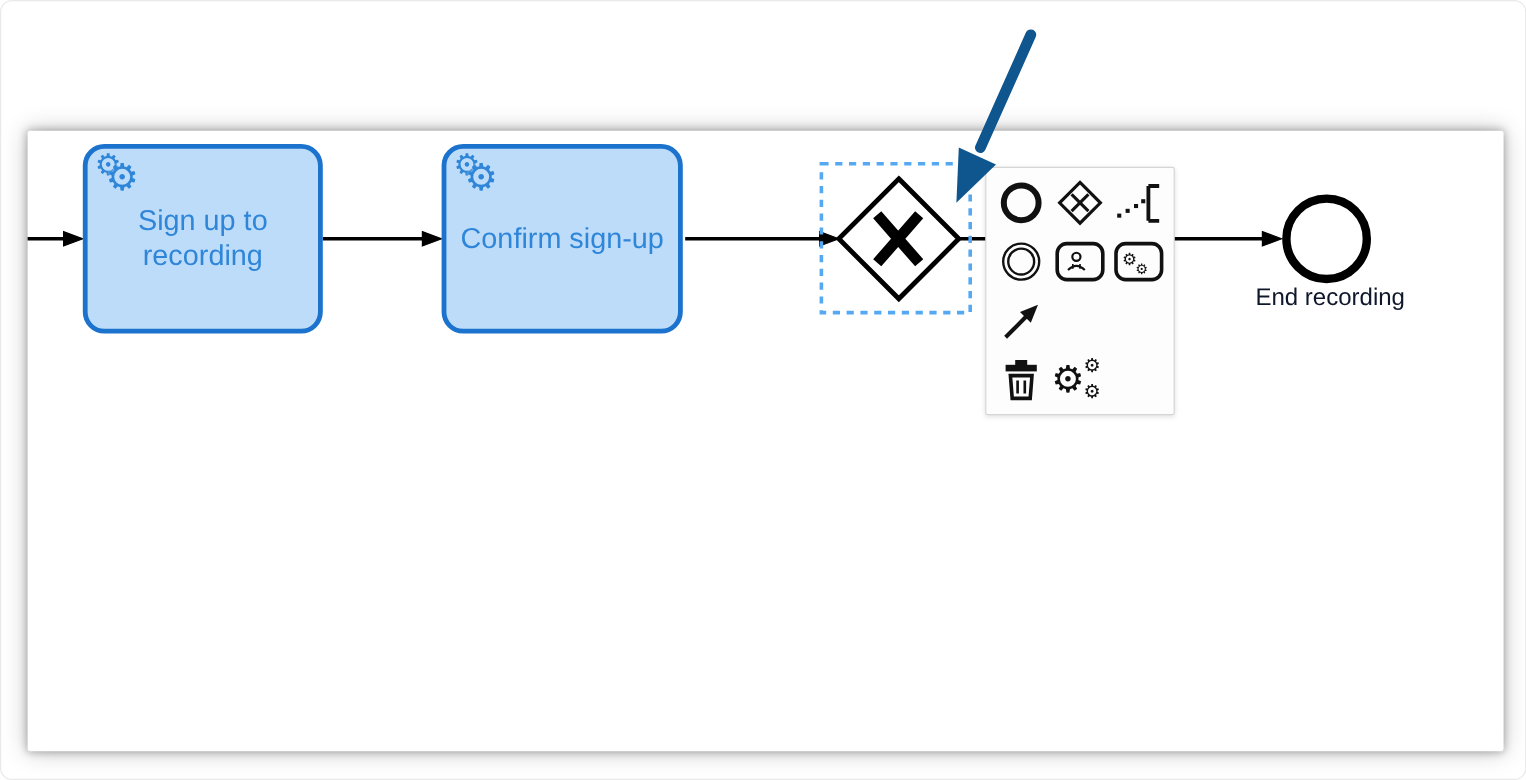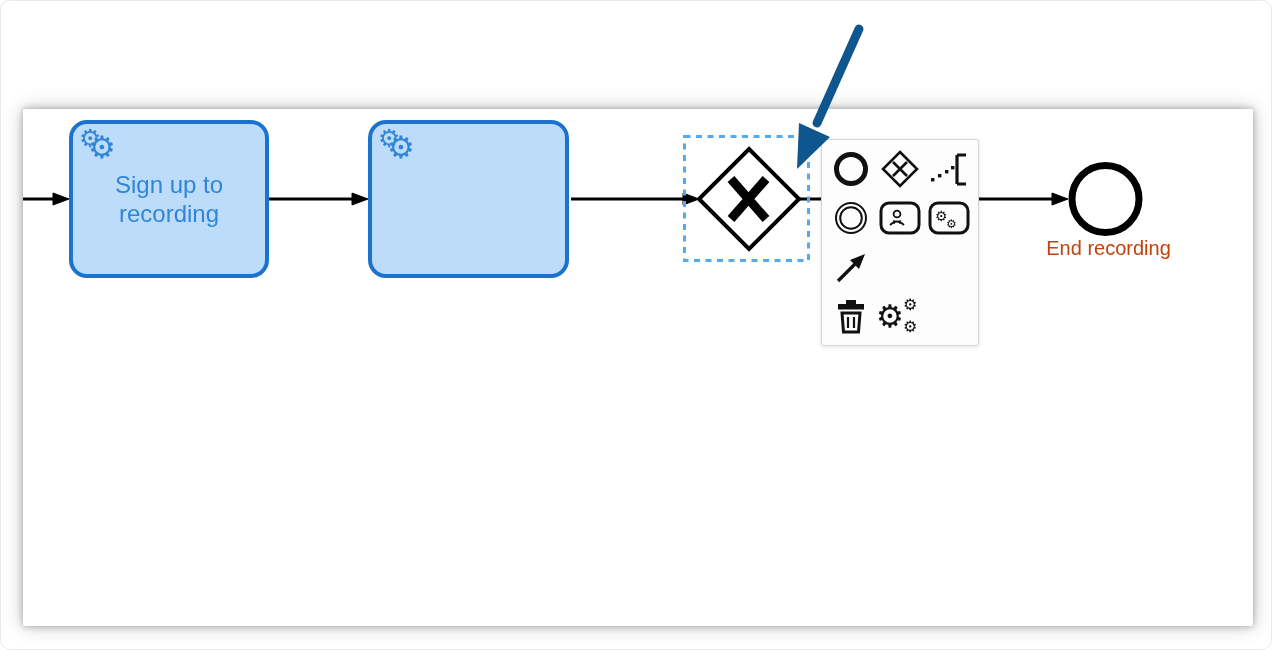--- a/index.html
+++ b/index.html
@@ -21,21 +21,21 @@
           display:flex; flex-direction:column; align-items:center; justify-content:center;
           color:#2f86d8; font-size:24px; line-height:29px; text-align:center; }
   .task-1 { left:68px;  width:200px; }
   .task-2 { left:367px; width:201px; }
   .task-marker { position:absolute; left:6px; top:2px; width:46px; height:46px; color:#2f86d8; }
   .task-marker .g1 { position:absolute; left:0px; top:-2px; font-size:25px; }
   .task-marker .g2 { position:absolute; left:9px; top:7px; font-size:31px; text-shadow:0 0 2px #bddcfa; }
 
   
   .end-label { position:absolute; left:1035px; top:236px; width:145px; z-index:20;
-               text-align:center; font-size:20px; color:#c2410c; }
+               text-align:center; font-size:20px; color:#0f172a; }
 
   
   .context-pad { position:absolute; left:820px; top:138px; width:158px; height:207px; z-index:30;
                  background:#fdfdfd; border:1px solid #d6d6d6; border-radius:2px;
                  box-shadow:0 1px 4px rgba(0,0,0,.12);
                  display:grid; grid-template-columns:repeat(3,49px); grid-template-rows:repeat(4,49px);
                  padding:4px; }
   .pad-entry { display:flex; align-items:center; justify-content:center; cursor:pointer; }
   .pad-entry svg { display:block; }
   .pad-entry svg text { font-family:"DejaVu Sans","Liberation Sans",sans-serif; fill:#111; }
@@ -83,20 +83,21 @@
     </span>
     <span>Sign up to</span>
     <span>recording</span>
   </div>
 
   <div class="task task-2">
     <span class="task-marker">
       <span class="g1">⚙</span>
         <span class="g2">⚙</span>
     </span>
+    <span>Confirm sign-up</span>
   </div>
 
   <div class="end-label">End recording</div>
 
   <div class="context-pad">
     <div class="pad-entry">
       <svg width="40" height="40">
           <circle cx="20" cy="20" r="14.5" fill="none" stroke="#111" stroke-width="5"></circle>
         </svg>
     </div>

